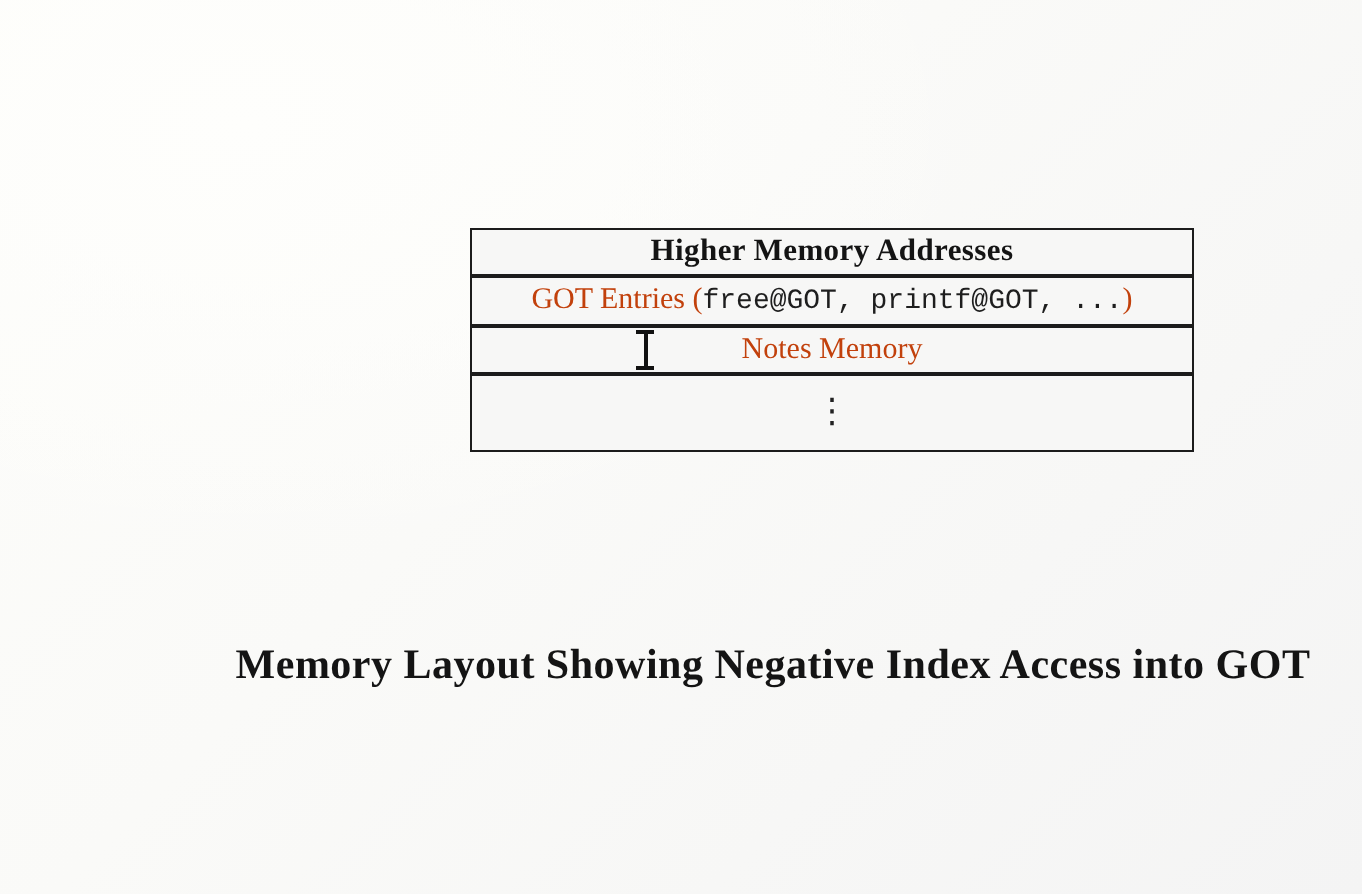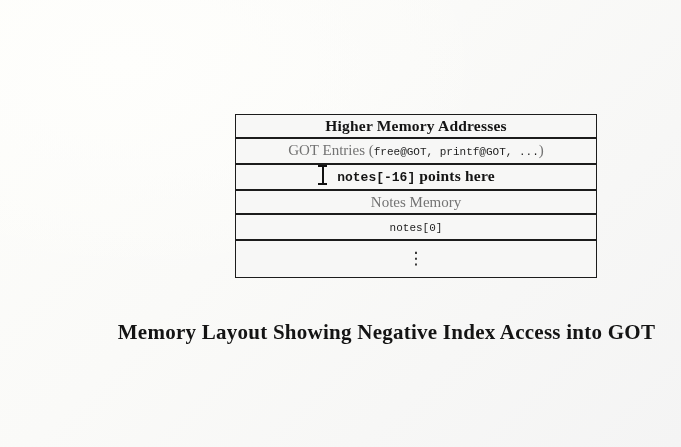--- a/index.html
+++ b/index.html
@@ -64,25 +64,25 @@
     font-family: "Liberation Serif", "DejaVu Serif", serif;
     font-weight: bold;
     font-size: 15.5px;
     letter-spacing: 0.2px;
     color: #141414;
   }
   .serif-reg {
     font-family: "Liberation Serif", "DejaVu Serif", serif;
     font-weight: normal;
     font-size: 15px;
-    color: #737373;
+    color: #c2410c;
   }
   .mono {
     font-family: "Liberation Mono", "DejaVu Sans Mono", monospace;
-    font-size: 11px;
+    font-size: 14px;
     color: #1e1e1e;
   }
   .mono-bold {
     font-family: "Liberation Mono", "DejaVu Sans Mono", monospace;
     font-size: 13px;
     font-weight: bold;
     color: #141414;
   }
   .ellipsis-glyph {
     font-family: "Liberation Serif", "DejaVu Serif", serif;
@@ -152,37 +152,27 @@
           <span class="serif-bold">Higher Memory Addresses</span>
         </td>
       </tr>
 
       <tr>
         <td class="row-cell sep-heavy">
           <span class="serif-reg">GOT Entries (</span><span class="mono">free@GOT, printf@GOT, ...</span><span class="serif-reg">)</span>
         </td>
       </tr>
 
-      <tr>
-        <td class="row-cell sep-heavy">
-          <span class="mono-bold">notes[-16]</span><span class="serif-bold"> points here</span>
-        </td>
-      </tr>
 
       <tr>
         <td class="row-cell sep-heavy">
           <span class="serif-reg">Notes Memory</span>
         </td>
       </tr>
 
-      <tr>
-        <td class="row-cell sep-heavy">
-          <span class="mono">notes[0]</span>
-        </td>
-      </tr>
 
 
       <tr>
         <td class="row-cell row-tall sep-heavy">
           <span class="ellipsis-glyph">⋮</span>
         </td>
       </tr>
 
 
     </tbody>

